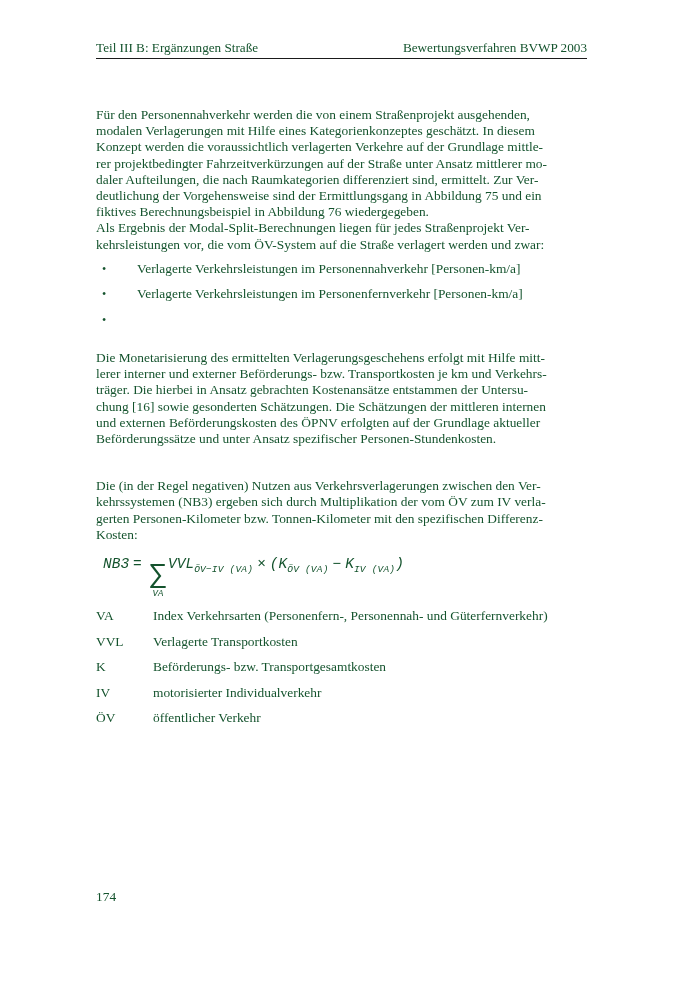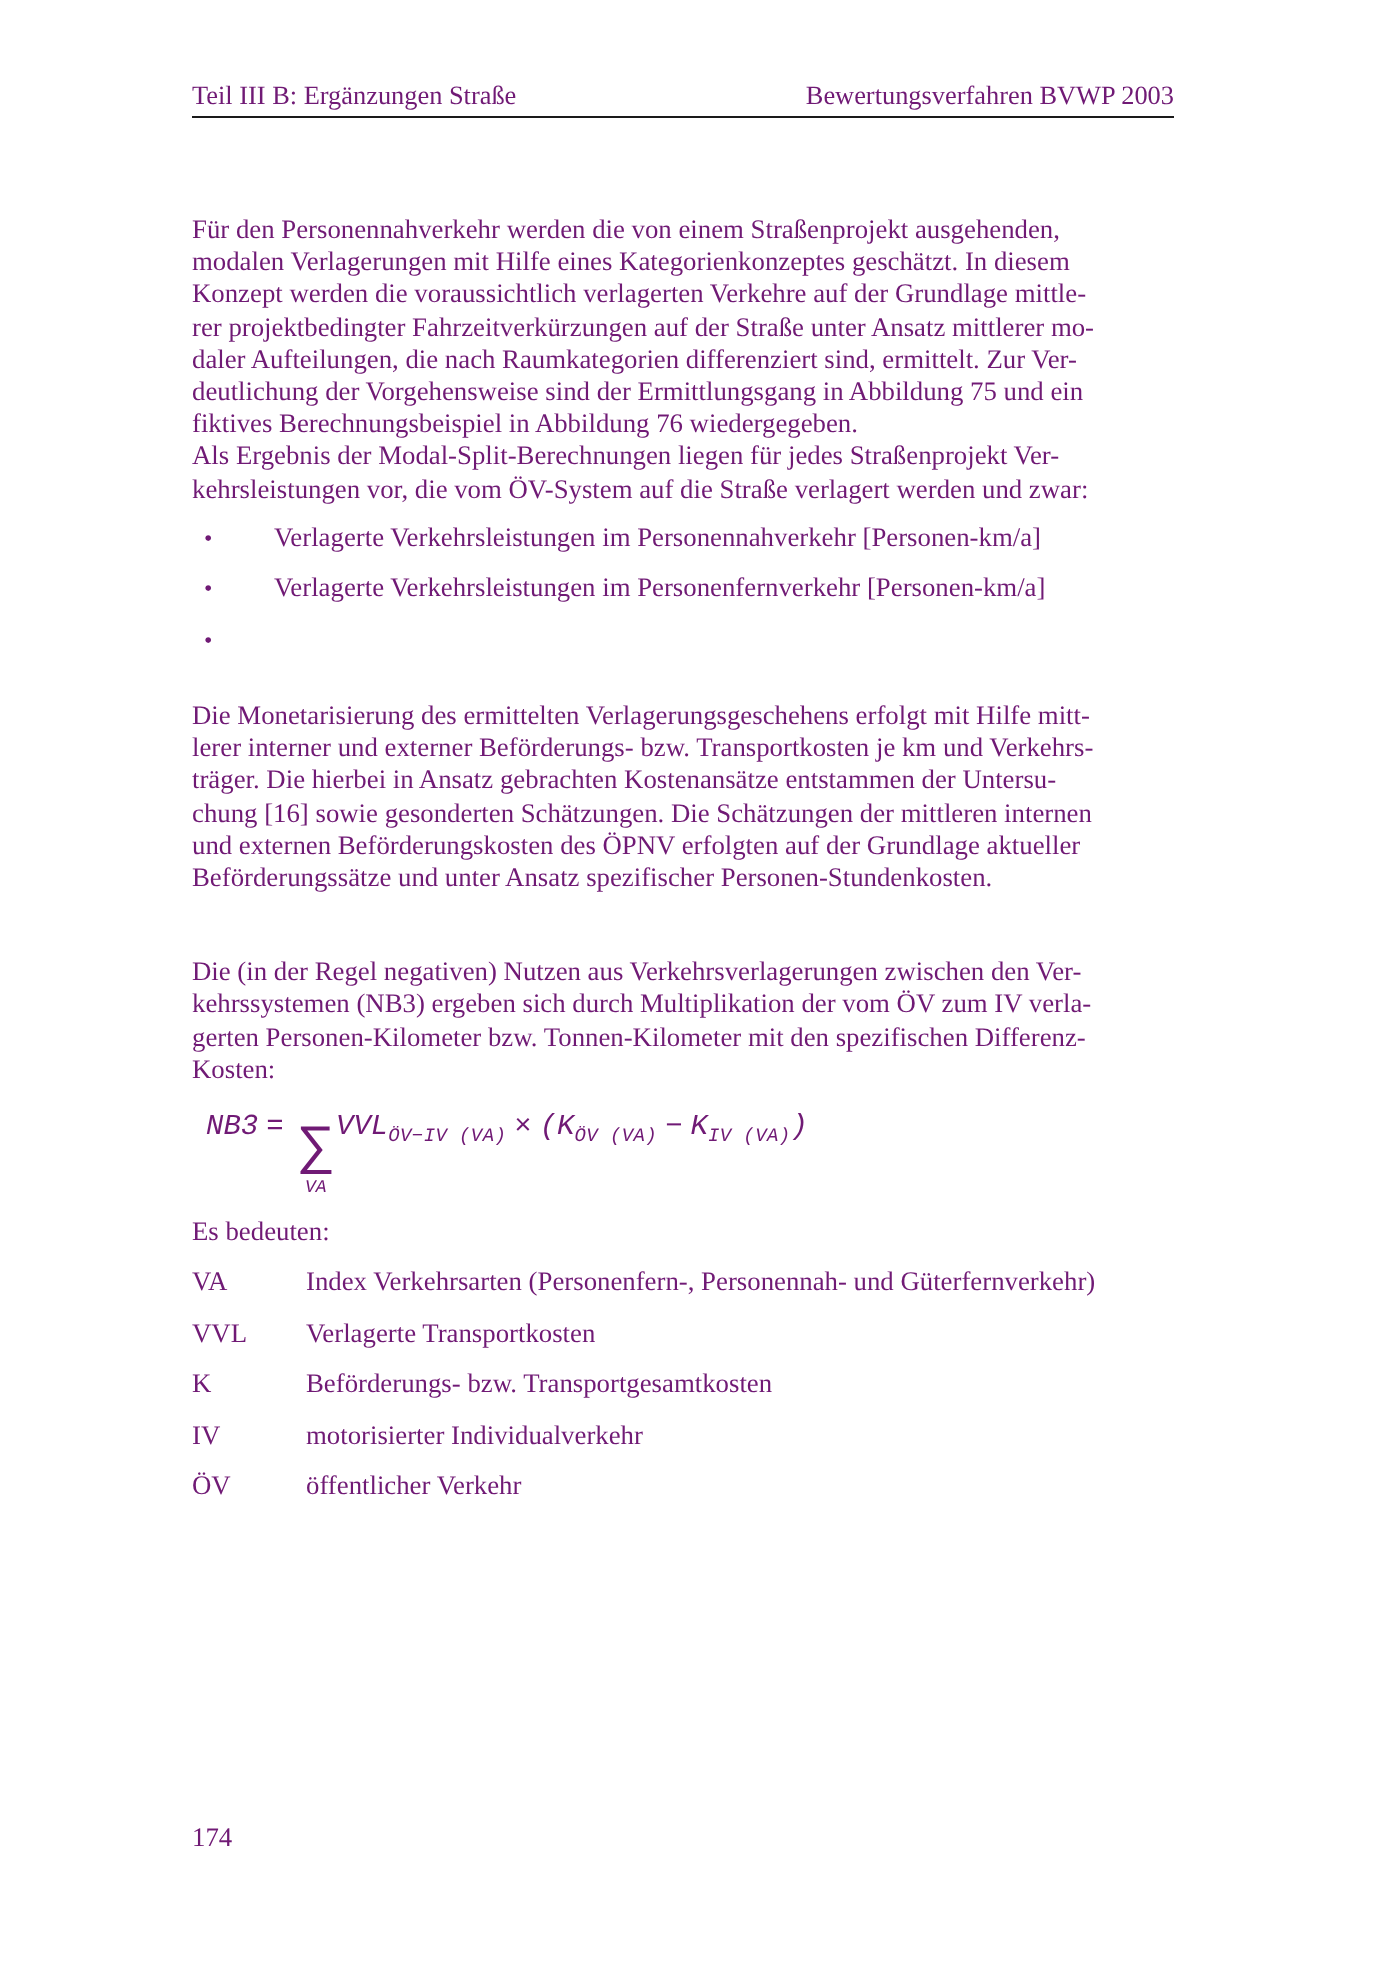--- a/index.html
+++ b/index.html
@@ -1,21 +1,21 @@
 <!DOCTYPE html>
 <html><head>
 <meta charset="utf-8">
 <style>
   html, body { margin: 0; padding: 0; background: #ffffff; }
   .page {
     position: relative;
     width: 700px;
     height: 990px;
     background: #ffffff;
-    color: #701a75;
+    color: #14532d;
     font-family: "Liberation Serif", "DejaVu Serif", serif;
     overflow: hidden;
   }
   .header {
     position: absolute;
     left: 96px;
     top: 40px;
     width: 491px;
     display: flex;
     justify-content: space-between;
@@ -86,21 +86,21 @@
     line-height: 16.2px;
     margin-bottom: 9.3px;
   }
   .defterm {
     width: 57px;
     flex: 0 0 auto;
   }
   .pagenum {
     position: absolute;
     left: 96px;
-    top: 911px;
+    top: 889px;
     font-size: 13.4px;
   }
 </style>
 </head>
 <body>
 
 <div class="page">
 
   <div class="header">
     <span>Teil III B: Ergänzungen Straße</span>
@@ -144,21 +144,20 @@
     <p class="para p4">Die (in der Regel negativen) Nutzen aus Verkehrsverlagerungen zwischen den Ver-
 kehrssystemen (NB3) ergeben sich durch Multiplikation der vom ÖV zum IV verla-
 gerten Personen-Kilometer bzw. Tonnen-Kilometer mit den spezifischen Differenz-
 Kosten:</p>
 
     <div class="formula"><span>NB3</span><span class="f-eq">=</span><span class="sigma-stack">
           <span class="sigma">∑</span>
           <span class="sigma-sub">VA</span>
         </span><span>VVL</span><span class="f-sub">ÖV−IV (VA)</span><span class="f-op">×</span><span>(</span><span>K</span><span class="f-sub">ÖV (VA)</span><span class="f-op">−</span><span>K</span><span class="f-sub">IV (VA)</span><span>)</span></div>
 
-    <p class="para es-bedeuten">Es bedeuten:</p>
 
     <div class="deflist">
       <div class="defrow">
           <span class="defterm">VA</span>
           <span>Index Verkehrsarten (Personenfern-, Personennah- und Güterfernverkehr)</span>
         </div>
       <div class="defrow">
           <span class="defterm">VVL</span>
           <span>Verlagerte Transportkosten</span>
         </div>

